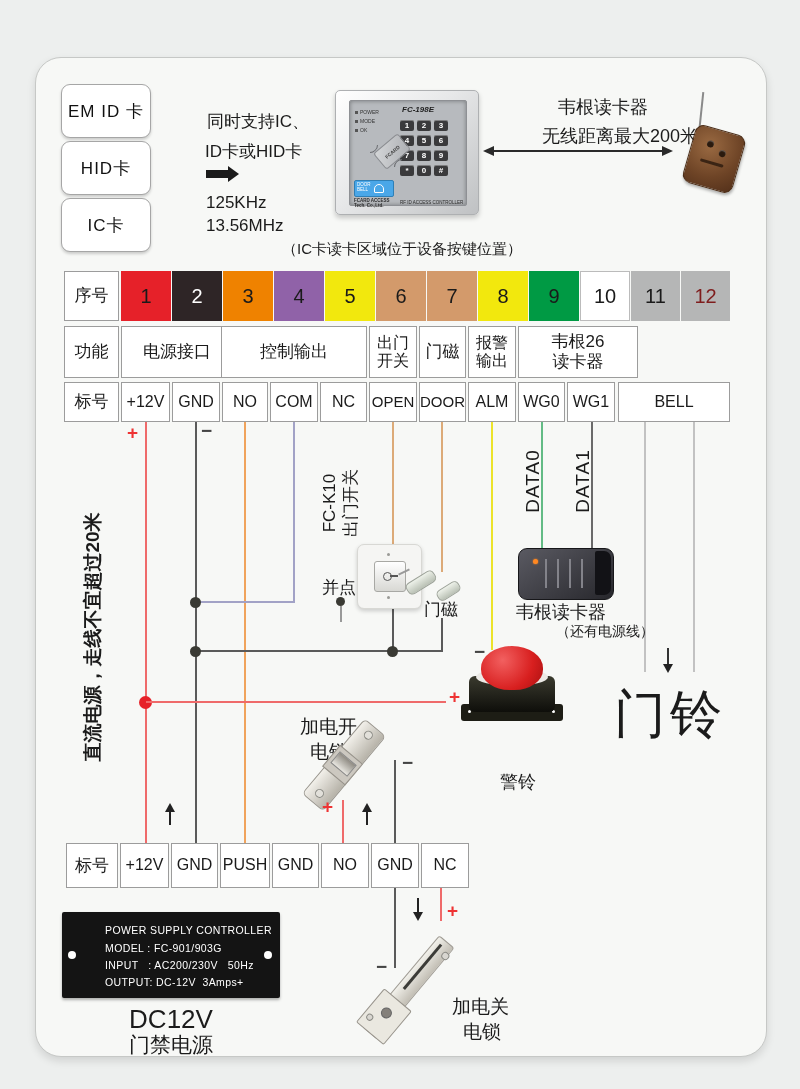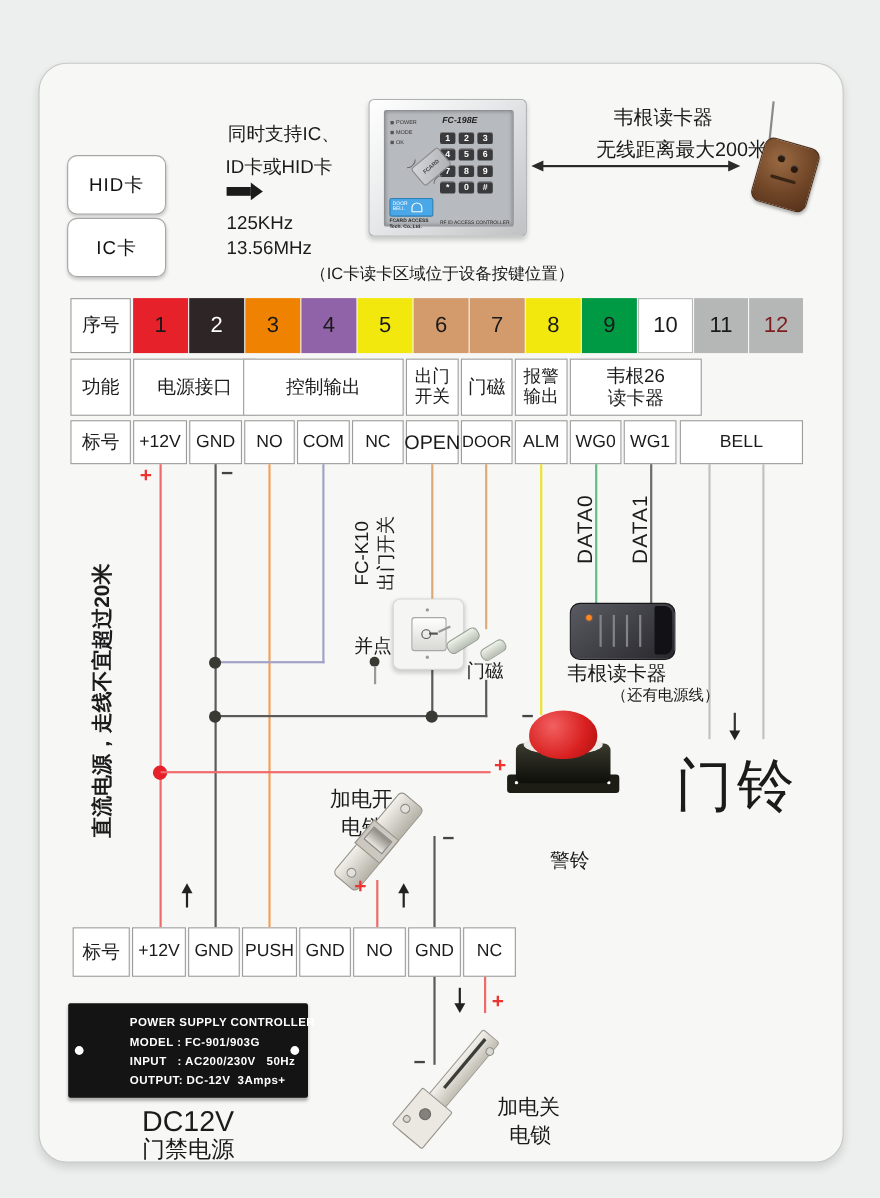--- a/index.html
+++ b/index.html
@@ -85,29 +85,30 @@
   .lock1 .latch{position:absolute;left:-2px;top:36px;width:28px;height:26px;background:#ccc8c0;border:1px solid #96928a;}
   .lock1 .cyl{position:absolute;left:2px;top:41px;width:20px;height:13px;background:linear-gradient(#8e8a82,#e8e6e0);border:1px solid #888;}
   .lock2{position:absolute;left:388px;top:926px;width:34px;height:128px;transform:rotate(40deg);}
   .lock2 .bar{position:absolute;left:8px;top:0;width:18px;height:118px;background:linear-gradient(90deg,#f2f1eb,#c2beb4);
               border:1px solid #a09c94;border-radius:3px;}
   .lock2 .boltline{position:absolute;left:14px;top:6px;width:3px;height:58px;background:#3c3c38;}
   .lock2 .plate{position:absolute;left:0;top:76px;width:34px;height:42px;background:#eae8e0;border:1px solid #98948c;border-radius:2px;}
   .lock2 .hole{position:absolute;width:6px;height:6px;border-radius:50%;background:#d8d6d0;border:1px solid #8a8a84;}
   .lock2 .knob{position:absolute;left:12px;top:88px;width:9px;height:9px;border-radius:50%;background:#84807a;border:1px solid #666;}
   .psu{position:absolute;left:62px;top:912px;width:218px;height:86px;background:#141414;border-radius:2px;box-shadow:0 2px 3px rgba(0,0,0,.3);}
-  .psu .line{position:absolute;left:44px;color:#fff;font-size:10.5px;font-weight:bold;white-space:pre;letter-spacing:.4px;padding-left:12px;}
+  .psu .line{position:absolute;left:31px;color:#fff;font-size:10.5px;font-weight:normal;white-space:pre;letter-spacing:.4px;padding-left:12px;}
   .psu .screwdot{position:absolute;width:8px;height:8px;border-radius:50%;background:#fff;}
 </style>
 </head>
 <body>
 
 <div class="stage">
  <div class="card"></div>
 
+ <div class="cardbox" style="top:84px;">EM ID 卡</div>
  <div class="cardbox" style="top:141px;">HID卡</div>
  <div class="cardbox" style="top:198px;">IC卡</div>
 
  <div class="txt" style="left:207px;top:110px;font-size:17px;">同时支持IC、</div>
  <div class="txt" style="left:205px;top:140px;font-size:17px;">ID卡或HID卡</div>
  <div class="fat-arrow-bar" style="left:206px;top:170px;"></div>
  <div class="fat-arrow-head" style="left:228px;top:166px;"></div>
  <div class="txt" style="left:206px;top:193px;font-size:17px;">125KHz</div>
  <div class="txt" style="left:206px;top:216px;font-size:17px;">13.56MHz</div>
 
@@ -179,21 +180,21 @@
 输出</div>
  <div class="cell" style="left:518px;top:326px;width:120px;height:52px;">韦根26
 读卡器</div>
 
  <div class="cell" style="left:64px;top:382px;width:55px;height:40px;">标号</div>
  <div class="cell" style="left:121px;top:382px;width:49px;height:40px;font-size:16px;">+12V</div>
  <div class="cell" style="left:172px;top:382px;width:48px;height:40px;font-size:16px;">GND</div>
  <div class="cell" style="left:222px;top:382px;width:46px;height:40px;font-size:16px;">NO</div>
  <div class="cell" style="left:270px;top:382px;width:48px;height:40px;font-size:16px;">COM</div>
  <div class="cell" style="left:320px;top:382px;width:47px;height:40px;font-size:16px;">NC</div>
- <div class="cell" style="left:369px;top:382px;width:48px;height:40px;font-size:18px;">OPEN</div>
+ <div class="cell" style="left:369px;top:382px;width:48px;height:40px;font-size:15px;">OPEN</div>
  <div class="cell" style="left:419px;top:382px;width:47px;height:40px;font-size:15px;">DOOR</div>
  <div class="cell" style="left:468px;top:382px;width:48px;height:40px;font-size:16px;">ALM</div>
  <div class="cell" style="left:518px;top:382px;width:47px;height:40px;font-size:16px;">WG0</div>
  <div class="cell" style="left:567px;top:382px;width:48px;height:40px;font-size:16px;">WG1</div>
  <div class="cell" style="left:618px;top:382px;width:112px;height:40px;font-size:16px;">BELL</div>
 
  <div class="vwire" style="left: 145px; top: 422px; height: 421px; background: rgb(239, 106, 106);"></div>
  <div class="sign red" style="left:127px;top:422px;">+</div>
  <div class="vwire" style="left: 195px; top: 422px; height: 421px; background: rgb(90, 90, 90);"></div>
  <div class="sign dark" style="left:201px;top:420px;">−</div>

